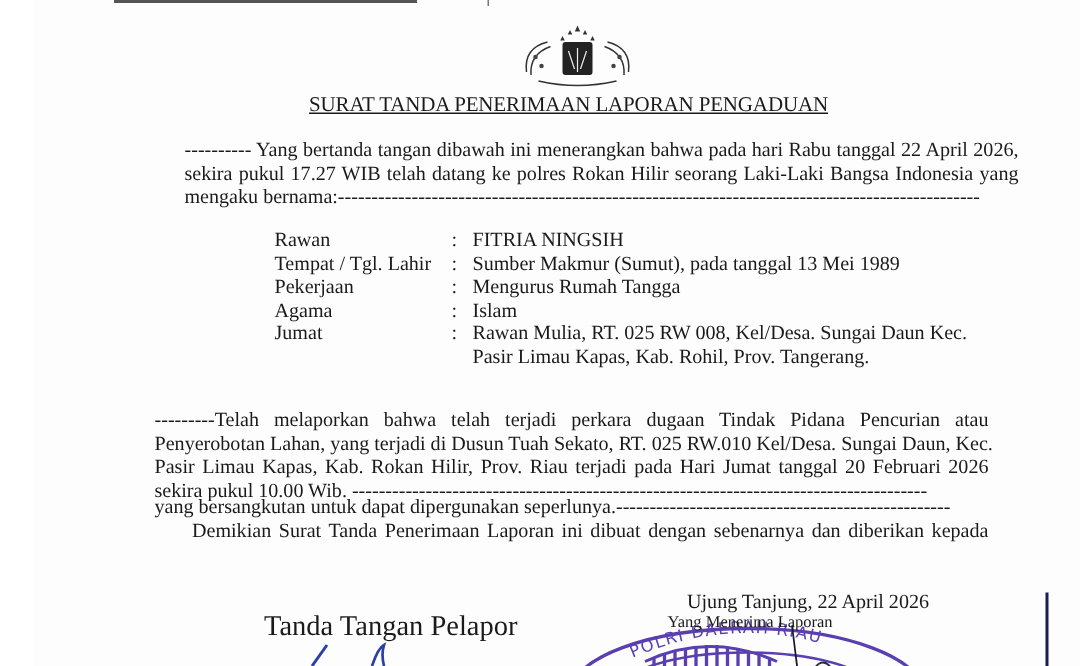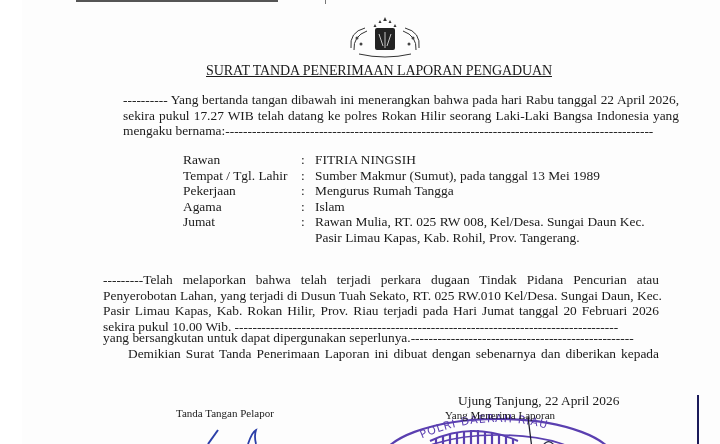--- a/index.html
+++ b/index.html
@@ -40,21 +40,21 @@
   }
   .row { display: flex; }
   .lbl { width: 118px; }
   .colon { width: 14px; }
   .val { width: 370px; }
   .p2 { left: 103px; top: 260px; width: 556px; margin-top: 12px; }
   .p2 .line, .p3 .line { display: block; white-space: nowrap; }
   .p3 { left: 103px; top: 330px; width: 556px; }
   .indent { padding-left: 25px; }
   .sig-left {
-    position: absolute; left: 176px; top: 407px; font-size: 11px;
+    position: absolute; left: 176px; top: 407px; font-size: 19px;
   }
   .sig-date {
     position: absolute; left: 434px; top: 393px; font-size: 13.4px; margin-left: 24px;
   }
   .sig-right {
     position: absolute; left: 445px; top: 409px; font-size: 11px;
   }
   .stamp {
     position: absolute; left: 378px; top: 405px; width: 240px; height: 60px;
   }

